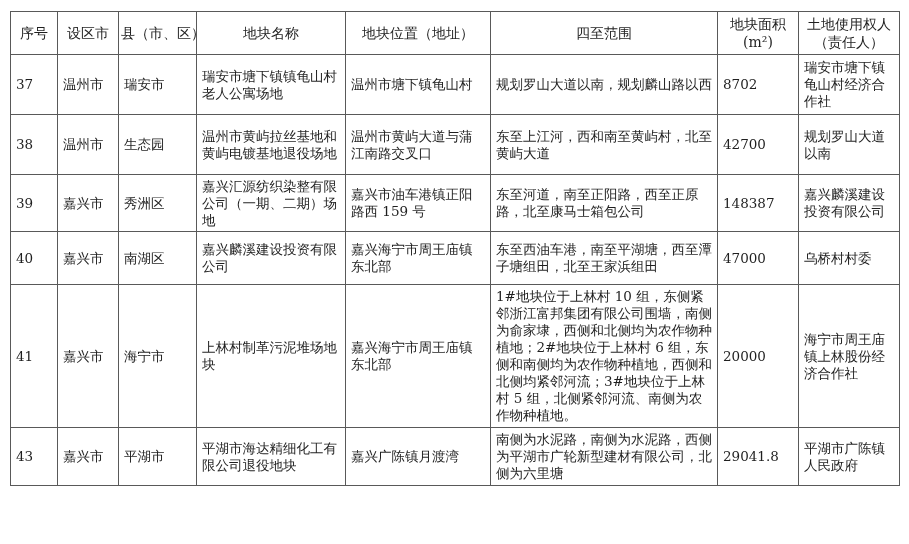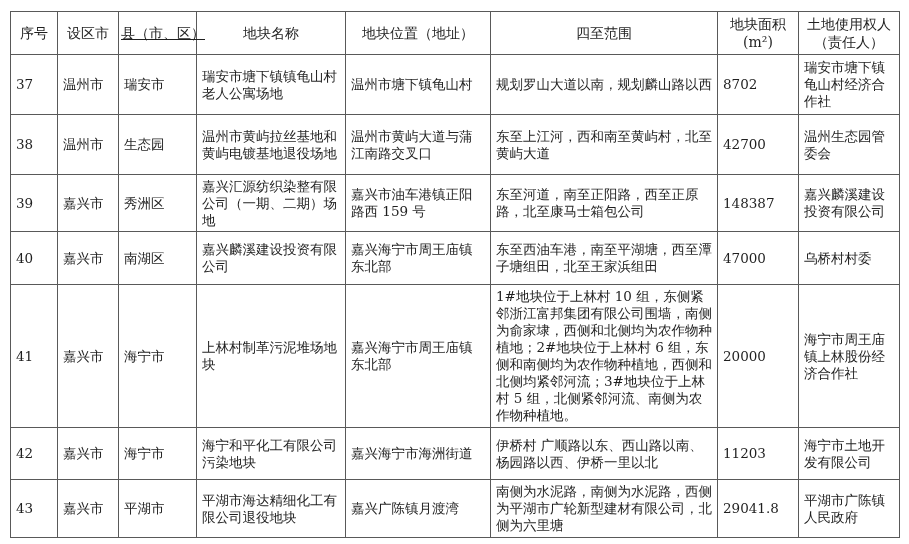--- a/index.html
+++ b/index.html
@@ -33,21 +33,21 @@
     word-break: break-all;
     overflow-wrap: break-word;
   }
   .parcel-table th {
     font-size: 14px;
     line-height: 18px;
     text-align: center;
     white-space: pre-line;
     padding: 2px 2px;
   }
-  .parcel-table th.nowrap { white-space: nowrap; text-decoration: underline; }
+  .parcel-table th.nowrap { white-space: nowrap; }
   .parcel-table td {
     font-size: 13.5px;
     line-height: 17px;
   }
   .ta-c { text-align: left; }
   .ta-l { text-align: left; }
   tr.hr  { height: 43px; }
   tr.r0  { height: 60px; }
   tr.r1  { height: 60px; }
   tr.r2  { height: 57px; }
@@ -97,21 +97,21 @@
         <td class="ta-l">瑞安市塘下镇龟山村经济合作社</td>
       </tr>
       <tr class="r1">
         <td class="ta-c">38</td>
         <td class="ta-c">温州市</td>
         <td class="ta-c">生态园</td>
         <td class="ta-l">温州市黄屿拉丝基地和黄屿电镀基地退役场地</td>
         <td class="ta-l">温州市黄屿大道与蒲江南路交叉口</td>
         <td class="ta-l">东至上江河，西和南至黄屿村，北至黄屿大道</td>
         <td class="ta-c">42700</td>
-        <td class="ta-l">温州生态园管委会</td>
+        <td class="ta-l">规划罗山大道以南</td>
       </tr>
       <tr class="r2">
         <td class="ta-c">39</td>
         <td class="ta-c">嘉兴市</td>
         <td class="ta-c">秀洲区</td>
         <td class="ta-l">嘉兴汇源纺织染整有限公司（一期、二期）场地</td>
         <td class="ta-l">嘉兴市油车港镇正阳路西 159 号</td>
         <td class="ta-l">东至河道，南至正阳路，西至正原路，北至康马士箱包公司</td>
         <td class="ta-c">148387</td>
         <td class="ta-l">嘉兴麟溪建设投资有限公司</td>
@@ -129,30 +129,20 @@
       <tr class="r4">
         <td class="ta-c">41</td>
         <td class="ta-c">嘉兴市</td>
         <td class="ta-c">海宁市</td>
         <td class="ta-l">上林村制革污泥堆场地块</td>
         <td class="ta-l">嘉兴海宁市周王庙镇东北部</td>
         <td class="ta-l">1#地块位于上林村 10 组，东侧紧邻浙江富邦集团有限公司围墙，南侧为俞家埭，西侧和北侧均为农作物种植地；2#地块位于上林村 6 组，东侧和南侧均为农作物种植地，西侧和北侧均紧邻河流；3#地块位于上林村 5 组，北侧紧邻河流、南侧为农作物种植地。</td>
         <td class="ta-c">20000</td>
         <td class="ta-l">海宁市周王庙镇上林股份经济合作社</td>
       </tr>
-      <tr class="r5">
-        <td class="ta-c">42</td>
-        <td class="ta-c">嘉兴市</td>
-        <td class="ta-c">海宁市</td>
-        <td class="ta-l">海宁和平化工有限公司污染地块</td>
-        <td class="ta-l">嘉兴海宁市海洲街道</td>
-        <td class="ta-l">伊桥村 广顺路以东、西山路以南、杨园路以西、伊桥一里以北</td>
-        <td class="ta-c">11203</td>
-        <td class="ta-l">海宁市土地开发有限公司</td>
-      </tr>
       <tr class="r6">
         <td class="ta-c">43</td>
         <td class="ta-c">嘉兴市</td>
         <td class="ta-c">平湖市</td>
         <td class="ta-l">平湖市海达精细化工有限公司退役地块</td>
         <td class="ta-l">嘉兴广陈镇月渡湾</td>
         <td class="ta-l">南侧为水泥路，南侧为水泥路，西侧为平湖市广轮新型建材有限公司，北侧为六里塘</td>
         <td class="ta-c">29041.8</td>
         <td class="ta-l">平湖市广陈镇人民政府</td>
       </tr>

